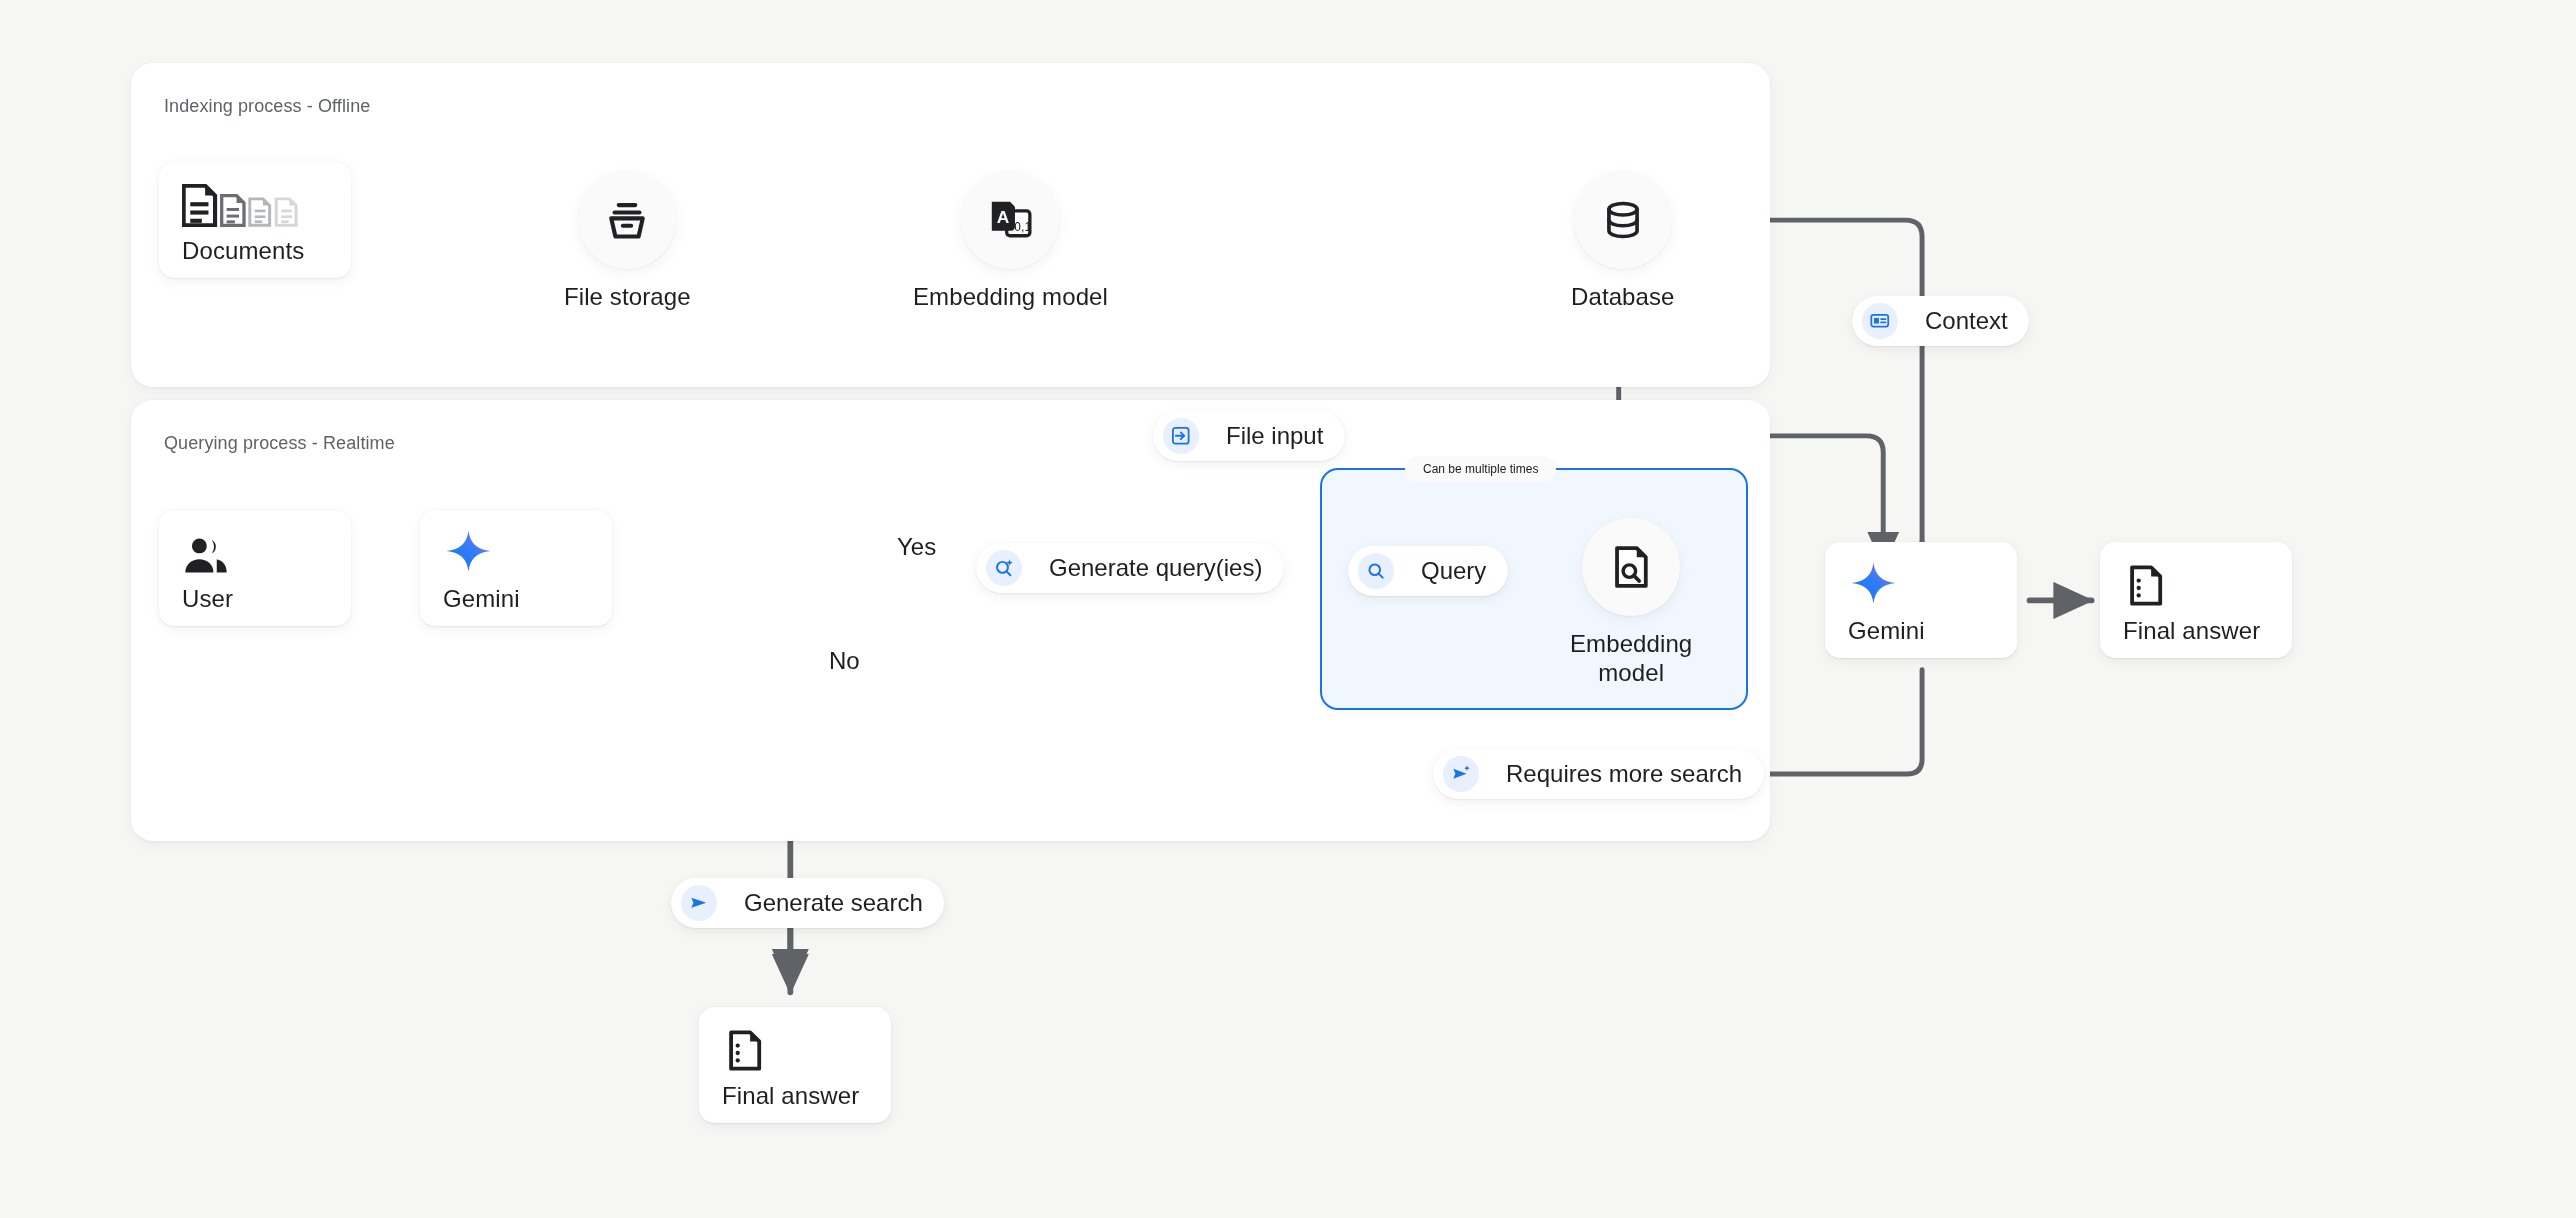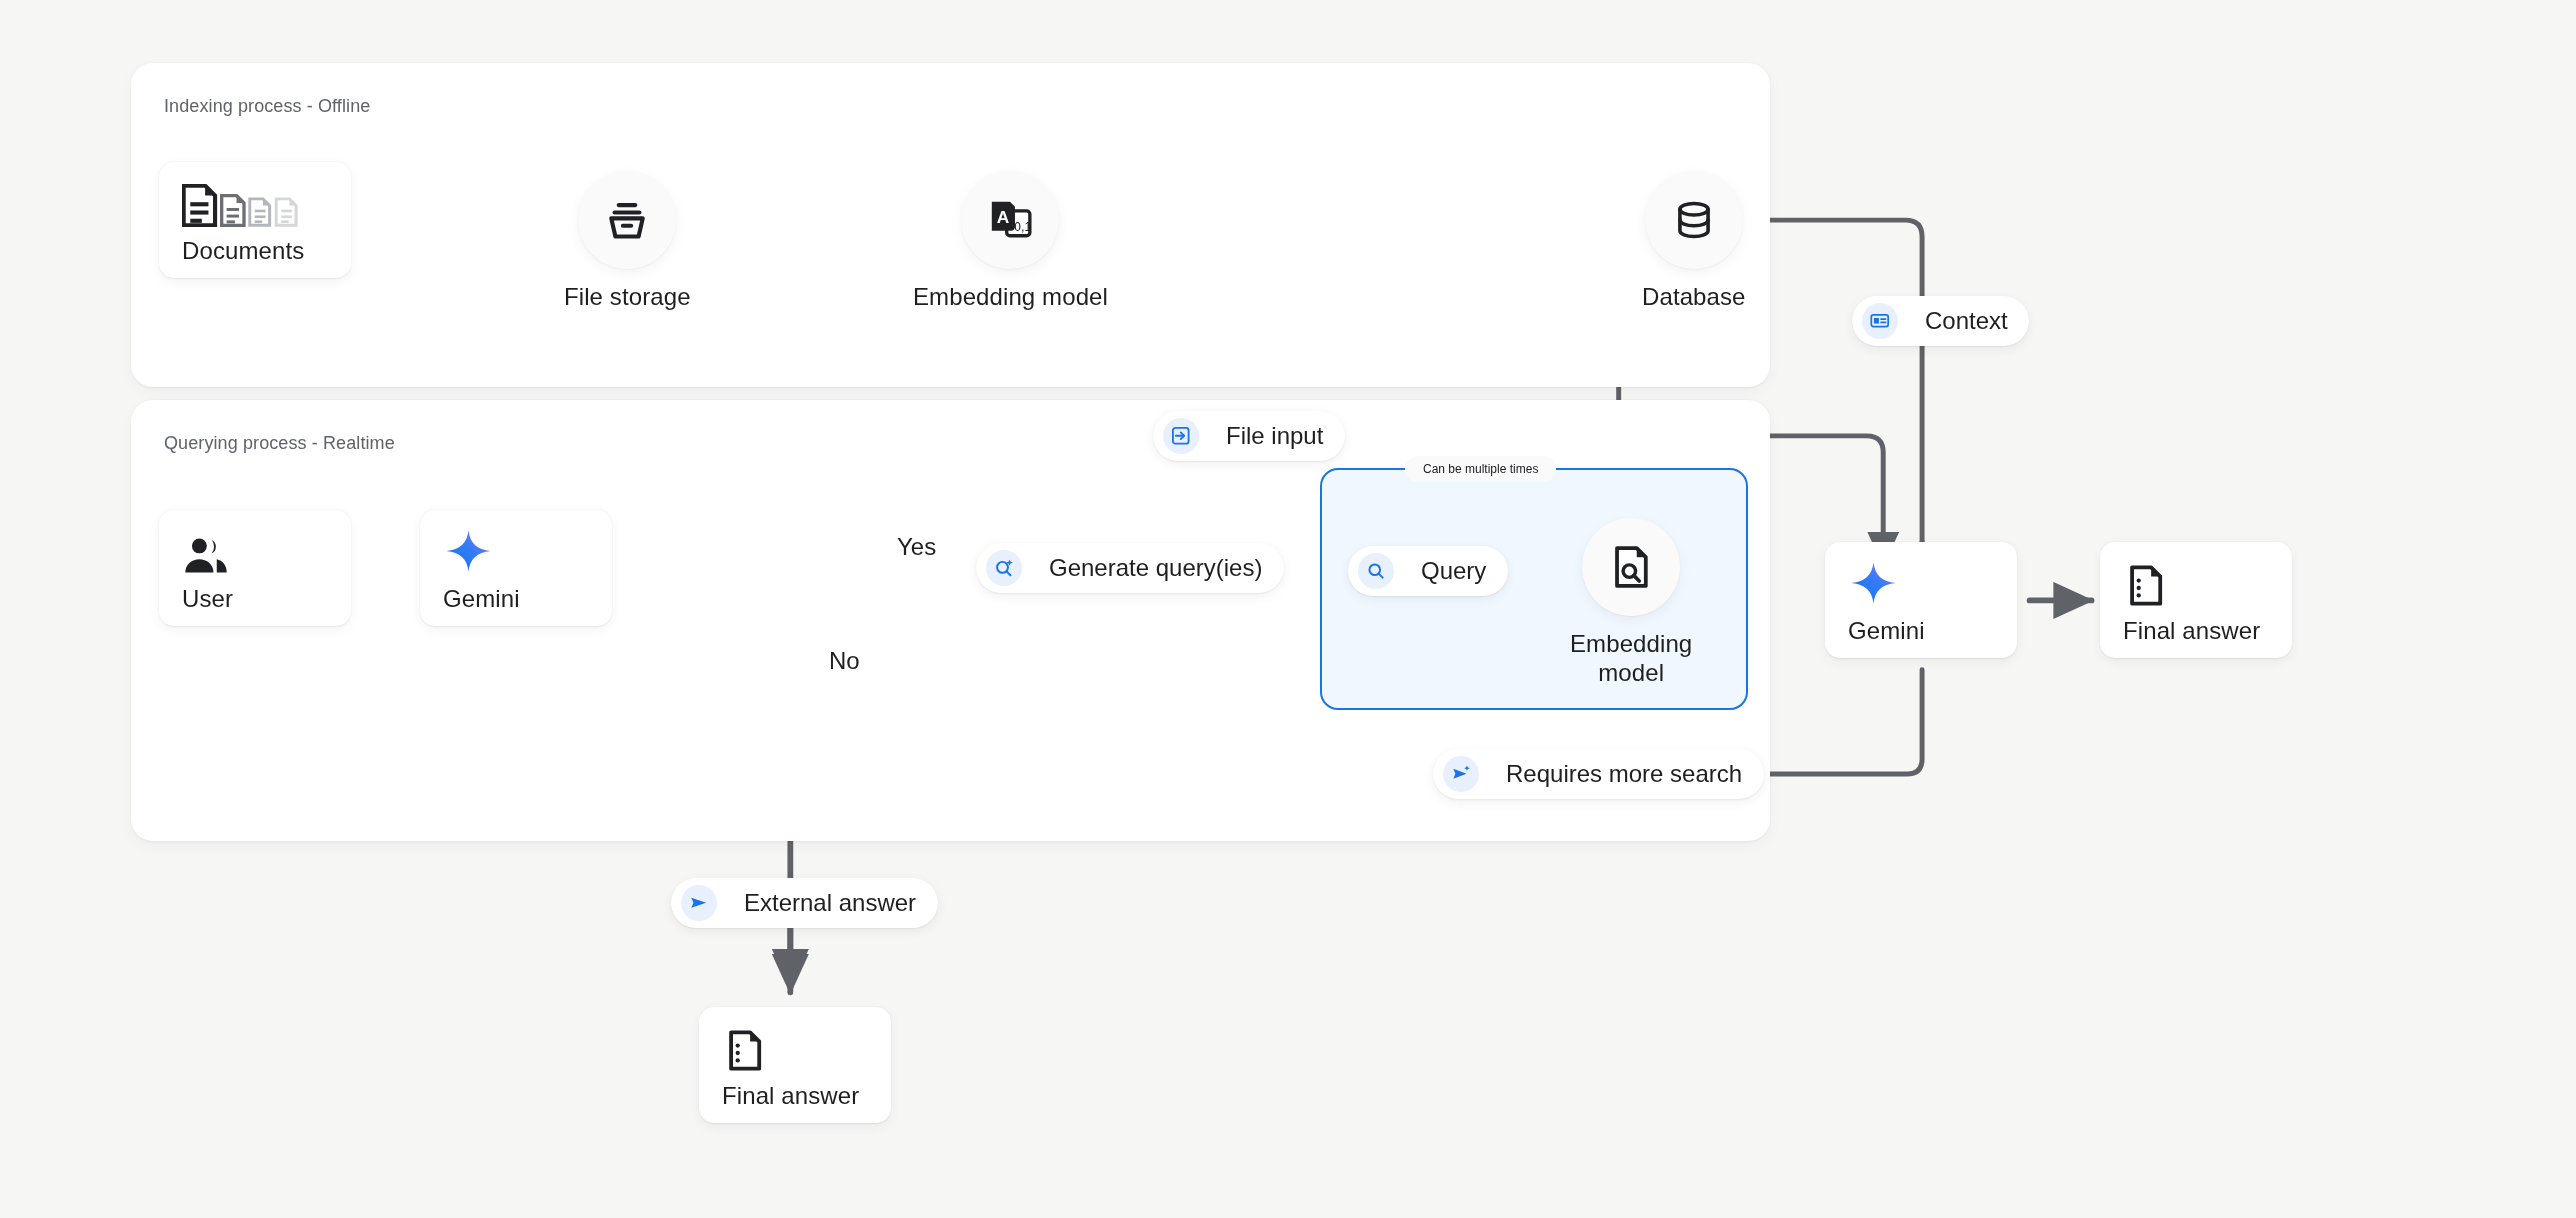--- a/index.html
+++ b/index.html
@@ -218,21 +218,21 @@
       <svg width="48" height="48" viewBox="0 0 58 58">
         <rect x="25" y="18" width="28" height="30" rx="4" fill="#fff" stroke="#202124" stroke-width="4"></rect>
         <text x="34" y="42" font-family="Liberation Sans, sans-serif" font-size="15" fill="#202124">0,1</text>
         <path d="M7 7 h22 l6 6 v24 q0 5 -5 5 h-23 z" fill="#202124"></path>
         <text x="13" y="33" font-family="Liberation Sans, sans-serif" font-size="21" font-weight="bold" fill="#fff">A</text>
       </svg>
     </div>
     <div class="circle-label">Embedding model</div>
   </div>
 
-  <div class="circle-node" id="node-database" style="left:1642px;top:171px;justify-content:center;">
+  <div class="circle-node" id="node-database" style="left:1571px;top:171px;justify-content:center;">
     <div class="circle">
       <svg width="48" height="48" viewBox="0 0 58 58" fill="none" stroke="#202124" stroke-width="4.4" stroke-linecap="round" stroke-linejoin="round">
         <ellipse cx="29" cy="16" rx="17" ry="7"></ellipse>
         <path d="M12 16 v26 c0 3.9 7.6 7 17 7 s17 -3.1 17 -7 v-26"></path>
         <path d="M12 29 c0 3.9 7.6 7 17 7 s17 -3.1 17 -7"></path>
       </svg>
     </div>
     <div class="circle-label">Database</div>
   </div>
 
@@ -324,21 +324,21 @@
     </span>
     <span>Requires more search</span>
   </div>
 
   <div class="pill" style="left:671px;top:878px;">
     <span class="pill-icon">
       <svg width="21.5" height="21.5" viewBox="0 0 26 26">
         <path d="M4 7 L22 13 L4 19 L6.6 13 z" fill="#1a73e8"></path>
       </svg>
     </span>
-    <span>External answer</span>
+    <span>Generate search</span>
   </div>
 
   <div class="card" id="card-final-answer-bottom" style="left:699px;top:1007px;width:192px;height:116px;">
     <div class="card-icon">
       <svg width="43" height="43" viewBox="0 0 52 52">
         <path d="M11 4 h23 l11 11 v33 h-34 z" fill="none" stroke="#202124" stroke-width="4.6" stroke-linejoin="round"></path>
         <path d="M34 4 l11 11 h-11 z" fill="#202124"></path>
         <circle cx="19" cy="20" r="2.6" fill="#202124"></circle>
         <circle cx="19" cy="29" r="2.6" fill="#202124"></circle>
         <circle cx="19" cy="38" r="2.6" fill="#202124"></circle>

